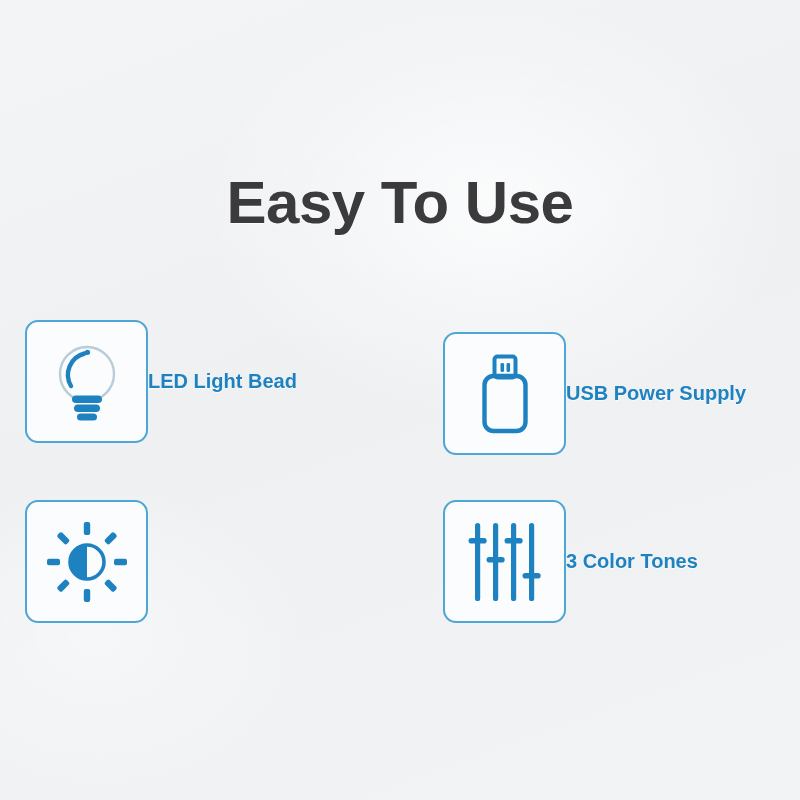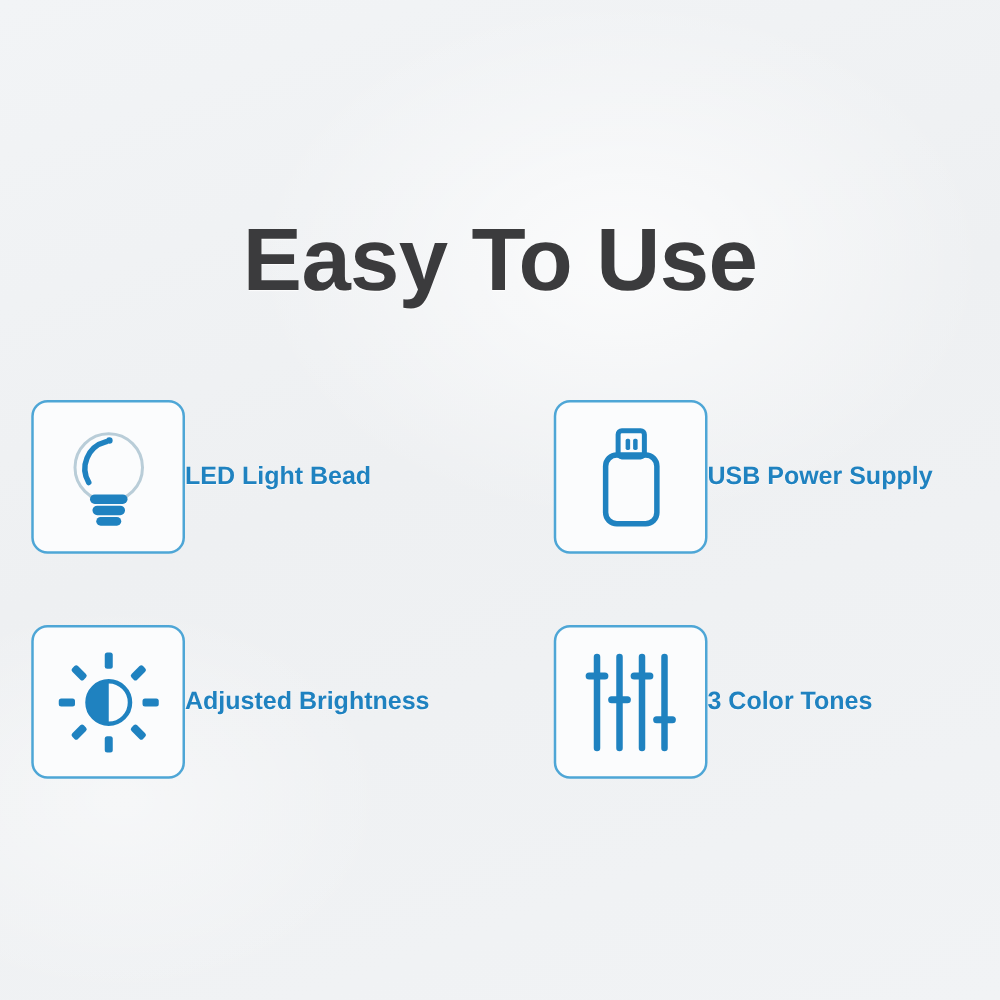--- a/index.html
+++ b/index.html
@@ -23,21 +23,21 @@
       radial-gradient(ellipse 300px 220px at 12% 80%, rgba(255,255,255,0.45) 0%, rgba(255,255,255,0) 72%),
       linear-gradient(160deg, #f2f4f6 0%, #eef0f2 45%, #f1f3f5 100%);
   }
 
   .page-title {
     position: absolute;
     left: 0;
     right: 0;
     top: 168px;
     text-align: center;
-    font-size: 71px;
+    font-size: 60px;
     font-weight: bold;
     letter-spacing: -0.5px;
     color: #3b3b3d;
     font-family: "Liberation Sans", sans-serif;
     text-shadow: 0 1px 1px rgba(255,255,255,0.85);
   }
 
   .features {
     position: absolute;
     left: 0;
@@ -45,21 +45,21 @@
     width: 800px;
     height: 800px;
   }
 
   .feature {
     position: absolute;
     display: flex;
     align-items: center;
   }
   .feature-r1c1 { left: 25px;  top: 320px; }
-  .feature-r1c2 { left: 443px; top: 320px; }
+  .feature-r1c2 { left: 443px; top: 332px; }
   .feature-r2c1 { left: 25px;  top: 500px; }
   .feature-r2c2 { left: 443px; top: 500px; }
 
   .icon-box {
     width: 123px;
     height: 123px;
     box-sizing: border-box;
     border: 2px solid #4ea6d6;
     border-radius: 13px;
     background: #fbfcfd;
@@ -132,21 +132,20 @@
               <rect x="37.8" y="1" width="6.4" height="13" rx="2" transform="rotate(45 41 41)"></rect>
               <rect x="37.8" y="68" width="6.4" height="13" rx="2" transform="rotate(45 41 41)"></rect>
               <rect x="1" y="37.8" width="13" height="6.4" rx="2" transform="rotate(45 41 41)"></rect>
               <rect x="68" y="37.8" width="13" height="6.4" rx="2" transform="rotate(45 41 41)"></rect>
             </g>
             <circle cx="41" cy="41" r="17" fill="none" stroke="#1f82c0" stroke-width="3.6"></circle>
             <path d="M41 24 A17 17 0 0 0 41 58 Z" fill="#1f82c0"></path>
           </svg>
         </span>
       </div>
-      <div class="feature-label">Adjusted Brightness</div>
     </div>
 
     <div class="feature feature-r2c2">
       <div class="icon-box">
         <span>
           <svg class="icon-svg" width="74" height="82" viewBox="0 0 74 82">
             <g fill="#1f82c0">
               <rect x="7" y="2" width="5.2" height="78" rx="2.6"></rect>
               <rect x="25" y="2" width="5.2" height="78" rx="2.6"></rect>
               <rect x="43" y="2" width="5.2" height="78" rx="2.6"></rect>

